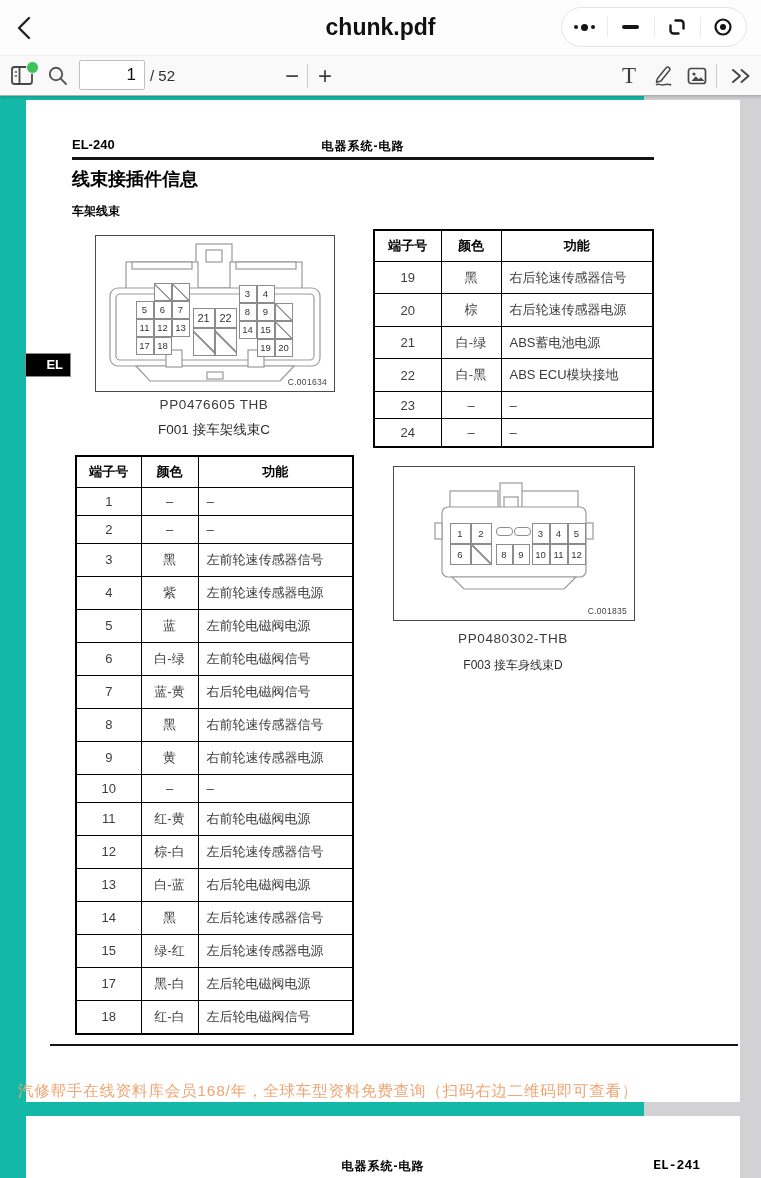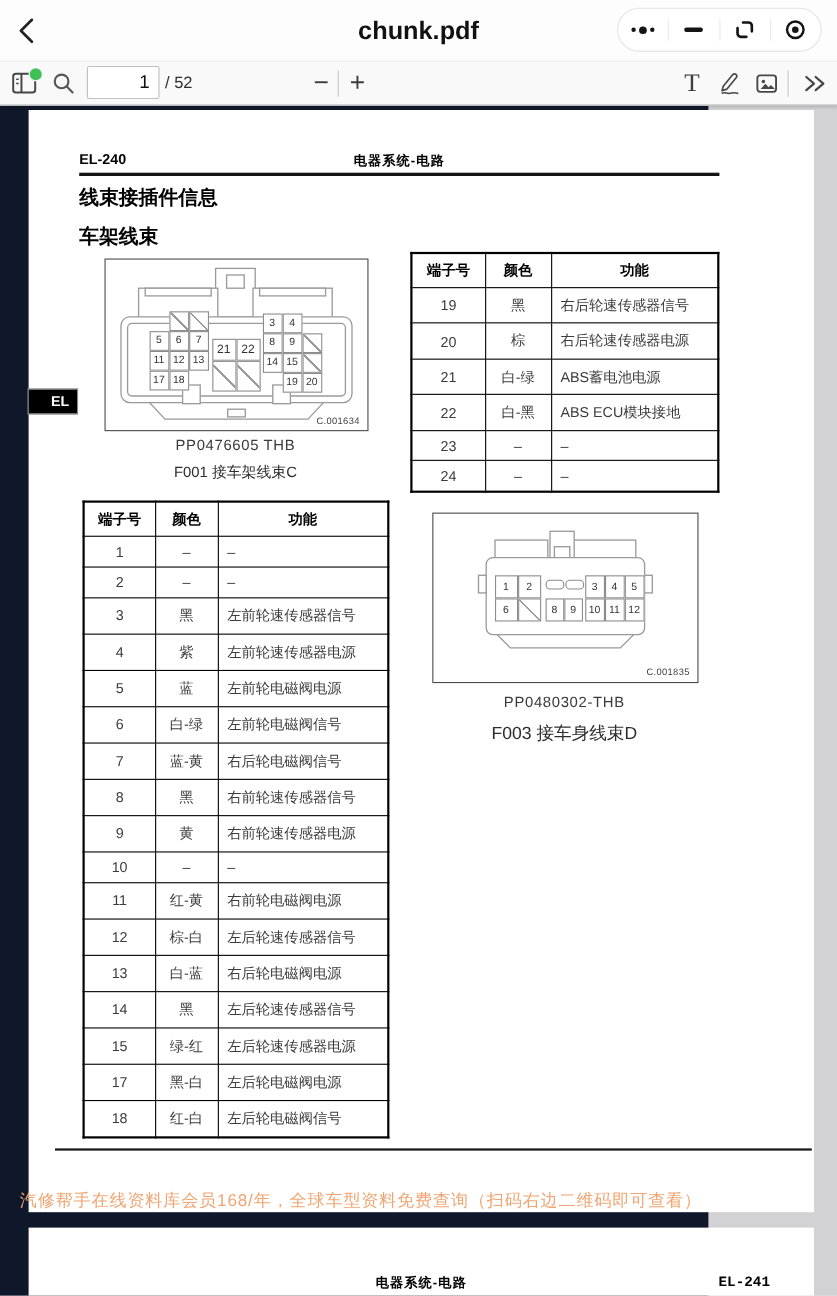--- a/index.html
+++ b/index.html
@@ -34,40 +34,40 @@
   .tbdiv{position:absolute;top:8px;width:1px;height:24px;background:#c9c9cc;}
   .d1{left:307px;} .d2{left:716px;}
   .tb-plus{left:313px;width:24px;height:30px;}
   .zoom-select{position:absolute;left:350px;top:3px;width:170px;height:33px;background:#dcdce0;border:none;border-radius:2px;display:flex;align-items:center;cursor:pointer;padding:0 10px;box-sizing:border-box;}
   .zoom-select span{font-size:17px;color:#1a1a1a;flex:1;text-align:left;}
   .tb-text{left:616px;width:26px;height:30px;font-family:"Liberation Serif",serif;font-size:23px;color:#3d3d3d;}
   .tb-draw{left:650px;width:26px;height:30px;}
   .tb-image{left:684px;width:26px;height:30px;}
   .tb-more{left:726px;width:28px;height:30px;}
   
-  .viewer{position:absolute;top:96px;left:0;width:644px;height:1082px;background:#0f172a;}
+  .viewer{position:absolute;top:96px;left:0;width:644px;height:1082px;background:#14b8a6;}
   .page{position:absolute;background:#fff;}
   .page1{left:26px;top:4px;width:714px;height:1002px;}
   .page2{left:26px;top:1020px;width:714px;height:62px;}
   .abs{position:absolute;}
   .hdr-left{left:46px;top:37px;font-size:13px;font-weight:bold;color:#000;}
   .hdr-center{left:46px;top:38px;width:582px;text-align:center;font-size:12px;font-weight:bold;color:#000;letter-spacing:1px;}
   .hdr-rule{left:46px;top:57px;width:582px;height:2.5px;background:#151515;}
   .h1{left:46px;top:67px;font-size:18px;font-weight:bold;color:#000;}
-  .h2{left:46px;top:103px;font-size:18px;font-weight:bold;color:#000;}
+  .h2{left:46px;top:103px;font-size:12px;font-weight:bold;color:#000;}
   .el-tab{left:0;top:254px;width:44px;height:22px;background:#000;color:#fff;font-size:13px;font-weight:bold;text-align:right;line-height:22px;padding-right:7px;box-sizing:border-box;outline:1px solid #8a8a8a;}
   .figure{border:1px solid #4a4a4a;background:#fff;z-index:1;}
   .fig1{left:69px;top:135px;width:238px;height:155px;}
   .fig2{left:367px;top:366px;width:240px;height:153px;}
   .figcode{position:absolute;right:7px;bottom:4px;font-size:8.5px;color:#3f3f3f;letter-spacing:0.3px;}
   .caption{text-align:center;color:#2c2c2c;z-index:1;}
   .cap-f1a{left:69px;top:297px;width:238px;font-size:13.5px;letter-spacing:0.6px;color:#3a3a3a;}
   .cap-f1b{left:69px;top:321px;width:238px;font-size:13.5px;}
   .cap-f2a{left:367px;top:531px;width:240px;font-size:13.5px;letter-spacing:0.6px;color:#3a3a3a;}
-  .cap-f2b{left:367px;top:557px;width:240px;font-size:16px;}
+  .cap-f2b{left:367px;top:557px;width:240px;font-size:12px;}
   
   .pingrid{position:absolute;display:grid;z-index:1;}
   .pcell{width:var(--w);height:var(--h);border:1px solid #8c8c8c;background:#fff;display:flex;align-items:center;justify-content:center;font-size:var(--fs,9.5px);color:#333;box-sizing:border-box;margin:-0.5px 0 0 -0.5px;}
   .pcell.hatch{background-image:linear-gradient(45deg,transparent 46%,#9a9a9a 46%,#9a9a9a 53%,transparent 53%);}
   .pcell.void{visibility:hidden;}
   .pinoval{position:absolute;width:15px;height:7px;border:1px solid #8c8c8c;border-radius:4px;background:#fff;z-index:1;}
   
   .ptable{border-collapse:collapse;border:2px solid #000;table-layout:fixed;background:transparent;z-index:1;position:absolute;}
   .ptable th,.ptable td{border:1px solid #000;font-size:13px;color:#3c3c3c;text-align:center;padding:0;}
   .ptable th{font-weight:bold;color:#000;height:30px;}

